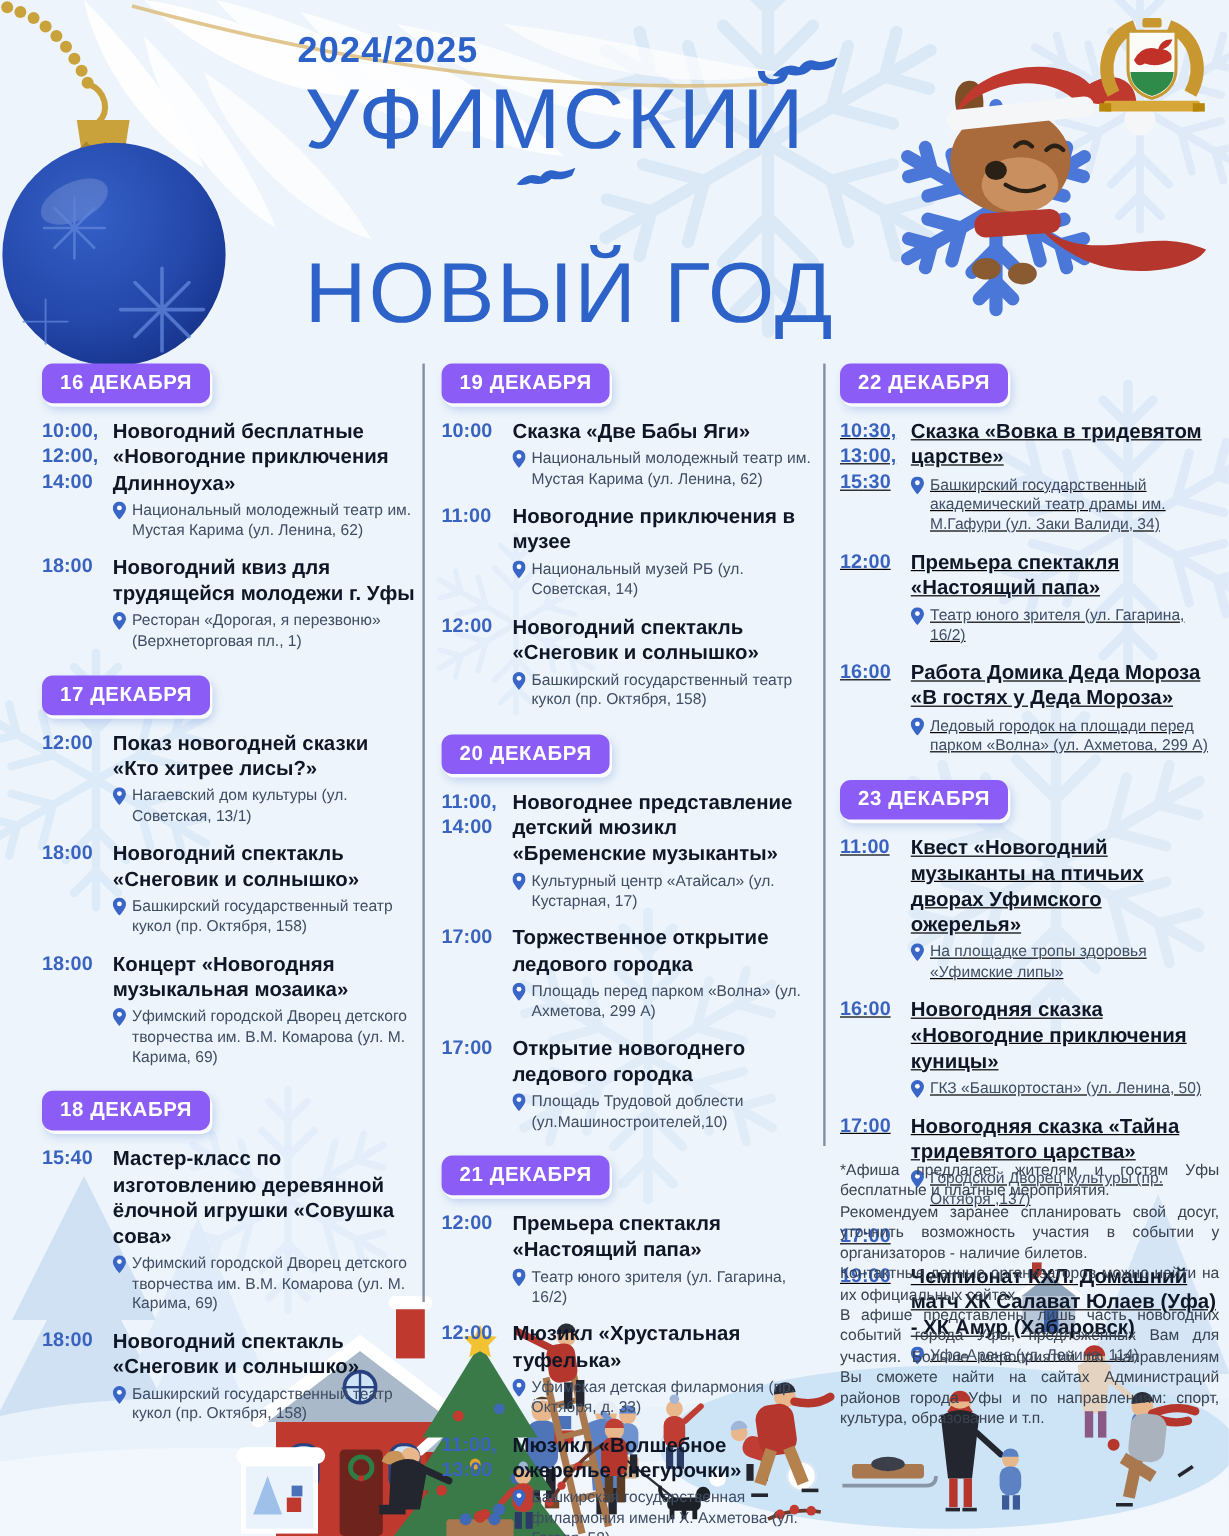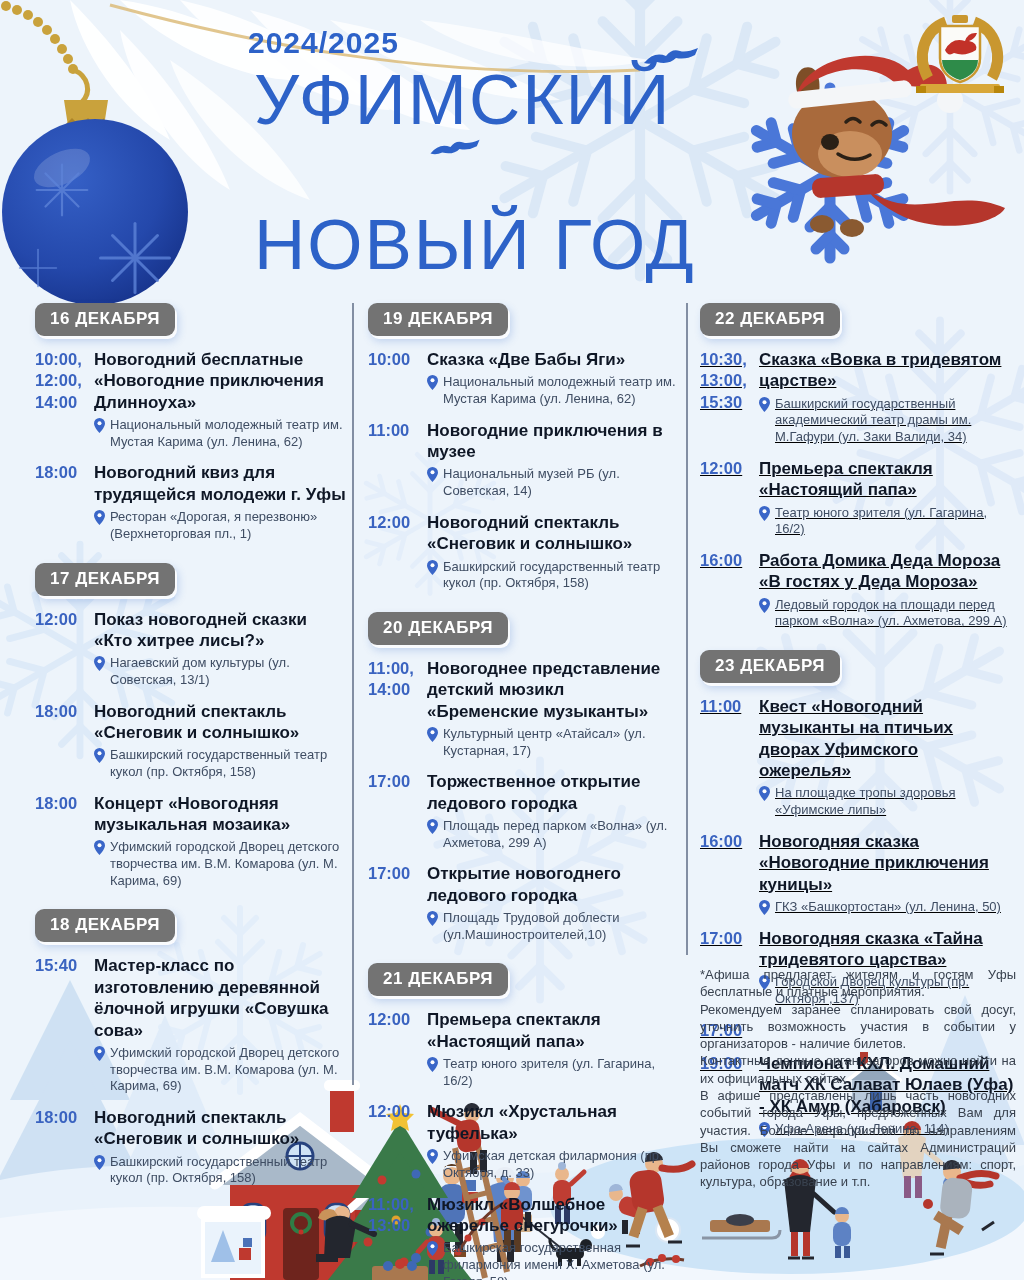--- a/index.html
+++ b/index.html
@@ -25,21 +25,21 @@
   
   .column{position:absolute;top:303px;z-index:3;}
   #col-0{left:35px;width:312px;}
   #col-1{left:368px;width:312px;}
   #col-2{left:700px;width:314px;text-decoration:underline;}
   .divider{position:absolute;width:2px;background:#54627e;opacity:.7;z-index:2;top:303px;}
   #div-0{left:352px;height:782px;}
   #div-1{left:686px;height:652px;}
 
   .section{margin-bottom:20px;}
-  .date-pill{display:inline-block;background:#737373;color:#fff;
+  .date-pill{display:inline-block;background:#8b5cf6;color:#fff;
              font-size:17px;font-weight:bold;letter-spacing:.5px;
              padding:6px 15px 7px;border-radius:9px;margin-bottom:13px;
              box-shadow:2px 3px 0 rgba(255,255,255,.9), 3px 5px 8px rgba(45,98,200,.25);}
   .event{display:flex;gap:9px;margin-bottom:12px;}
   .times{min-width:50px;color:#3a63c0;font-weight:bold;font-size:16.5px;
          line-height:1.3;white-space:pre-line;}
   .ebody{flex:1;}
   .etitle{font-size:17px;font-weight:bold;color:#0f1726;line-height:1.26;}
   .eloc{display:flex;gap:5px;margin-top:4px;font-size:13px;color:#3f4d63;line-height:1.28;}
   .eloc svg{flex-shrink:0;margin-top:1px;}

